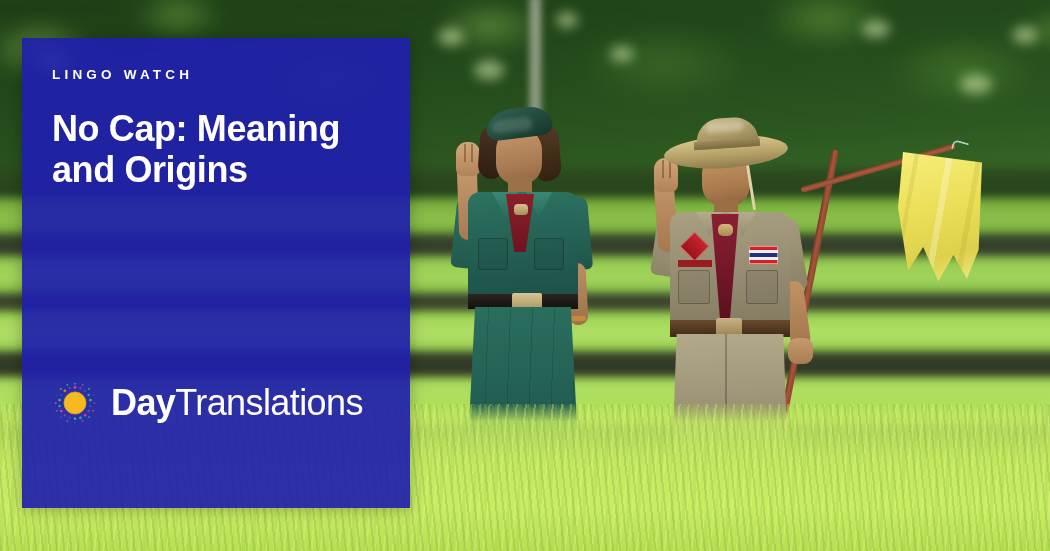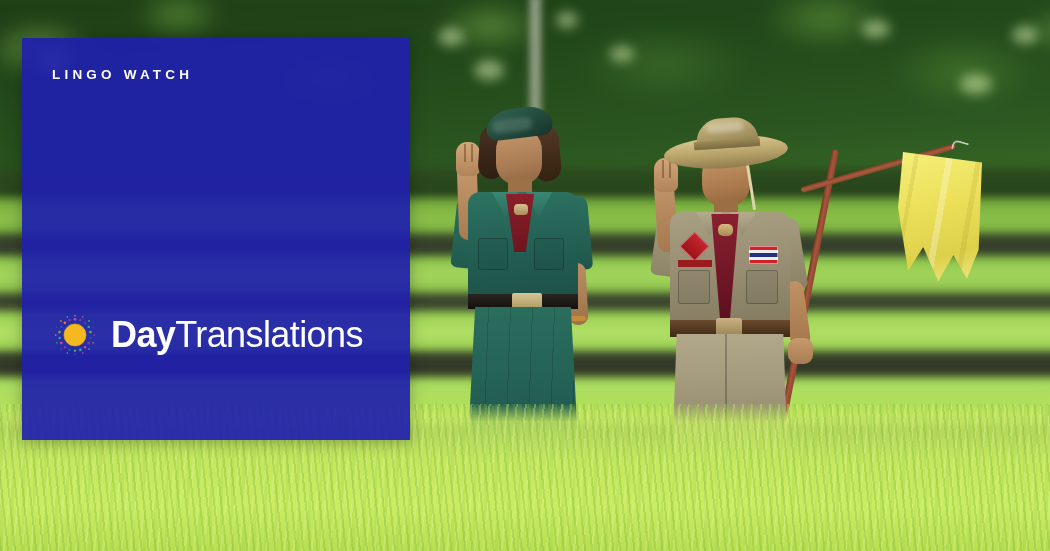--- a/index.html
+++ b/index.html
@@ -413,21 +413,21 @@
     background:linear-gradient(90deg,#7a3f28,#ab5b3c 50%,#8a4a30);
     transform:rotate(74deg);
     transform-origin:top center;
     border-radius:3px;
   }
 
   
   #panel {
     position:absolute;
     left:22px; top:38px;
-    width:388px; height:402px;
+    width:388px; height:470px;
     background:rgba(32,32,172,0.92);
     box-shadow:0 2px 14px rgba(0,0,0,.28);
   }
   #panel-inner {
     position:absolute; inset:0;
     padding:26px 30px;
     display:flex; flex-direction:column;
   }
 
   #eyebrow {
@@ -564,20 +564,24 @@
     </div>
 
     <div class="foreground-grass"></div>
   </div>
 
   <div id="panel">
     <div id="panel-inner">
 
       <div id="eyebrow">LINGO WATCH</div>
 
+      <h1 id="headline">
+        <span>No Cap: Meaning</span><br>
+        <span>and Origins</span>
+      </h1>
 
       <div id="logo-row">
         <svg id="sun-icon" viewBox="0 0 100 100">
           <circle cx="50" cy="50" r="24" fill="#F5B820"></circle>
           <circle cx="50" cy="50" r="24" fill="none" stroke="#E0A514" stroke-width="1.5"></circle>
           <g>
             <circle cx="50" cy="16" r="3.0" fill="#D6468C"></circle>
             <circle cx="61.7" cy="17.6" r="2.6" fill="#7C3FA0"></circle>
             <circle cx="72.0" cy="23.4" r="3.0" fill="#2E4FA8"></circle>
             <circle cx="79.8" cy="32.4" r="2.6" fill="#2FA39B"></circle>

